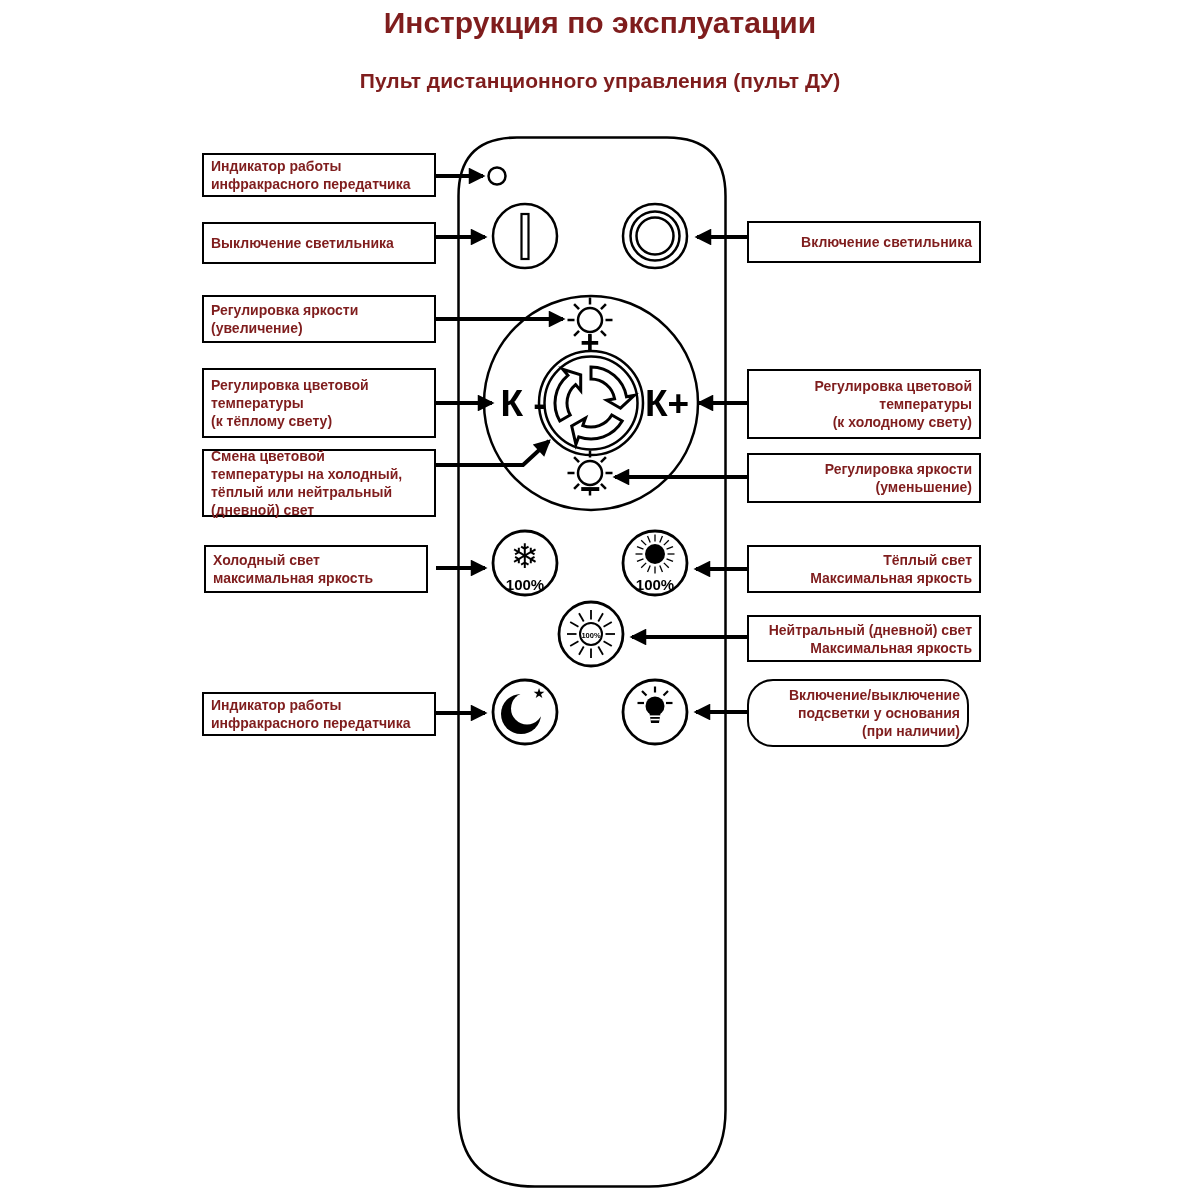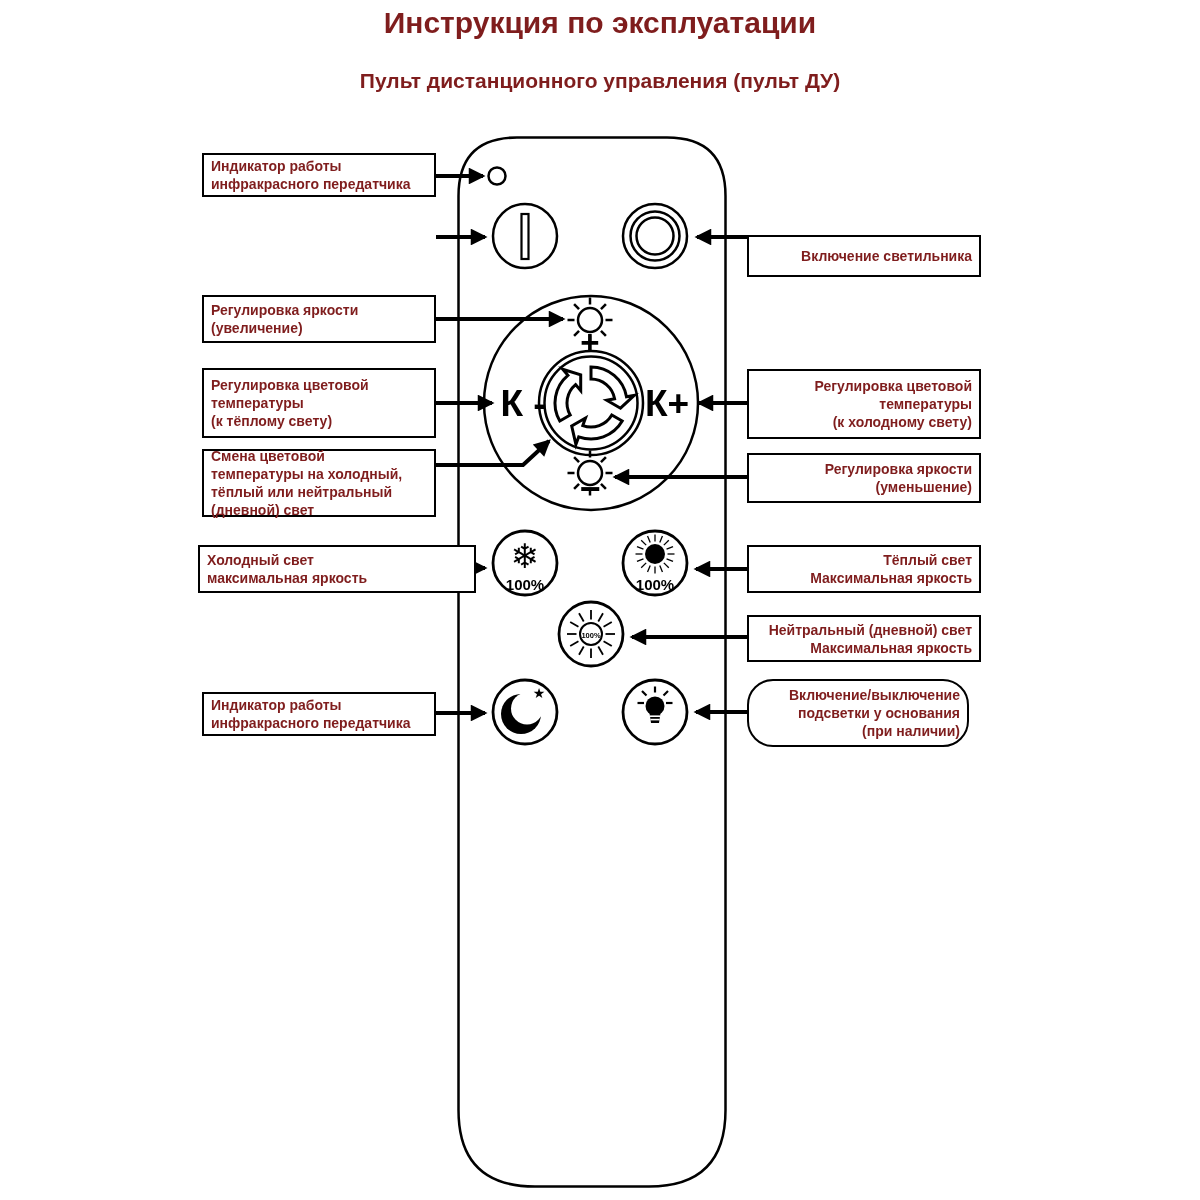--- a/index.html
+++ b/index.html
@@ -182,35 +182,36 @@
       <line class="arr" x1="747" y1="403" x2="699" y2="403"></line>
       <line class="arr" x1="747" y1="477" x2="615" y2="477"></line>
       <line class="arr" x1="747" y1="569" x2="696" y2="569"></line>
       <line class="arr" x1="747" y1="637" x2="632" y2="637"></line>
       <line class="arr" x1="747" y1="712" x2="696" y2="712"></line>
     </g>
   </svg>
 
   <div class="lbl left" style="left:202px;top:153px;width:234px;height:44px;">Индикатор работы
 инфракрасного передатчика</div>
+  <div class="lbl left" style="left:202px;top:222px;width:234px;height:30px;">Выключение светильника</div>
   <div class="lbl left" style="left:202px;top:295px;width:234px;height:48px;">Регулировка яркости
 (увеличение)</div>
   <div class="lbl left" style="left:202px;top:368px;width:234px;height:70px;">Регулировка цветовой
 температуры
 (к тёплому свету)</div>
   <div class="lbl left" style="left:202px;top:449px;width:234px;height:68px;">Смена цветовой
 температуры на холодный,
 тёплый или нейтральный
 (дневной) свет</div>
-  <div class="lbl left" style="left:198px;top:545px;width:278px;height:48px;">Холодный свет
+  <div class="lbl left" style="left:204px;top:545px;width:224px;height:48px;">Холодный свет
 максимальная яркость</div>
   <div class="lbl left" style="left:202px;top:692px;width:234px;height:44px;">Индикатор работы
 инфракрасного передатчика</div>
 
-  <div class="lbl right" style="left:747px;top:235px;width:234px;height:32px;">Включение светильника</div>
+  <div class="lbl right" style="left:747px;top:221px;width:234px;height:32px;">Включение светильника</div>
   <div class="lbl right" style="left:747px;top:369px;width:234px;height:70px;">Регулировка цветовой
 температуры
 (к холодному свету)</div>
   <div class="lbl right" style="left:747px;top:453px;width:234px;height:50px;">Регулировка яркости
 (уменьшение)</div>
   <div class="lbl right" style="left:747px;top:545px;width:234px;height:48px;">Тёплый свет
 Максимальная яркость</div>
   <div class="lbl right" style="left:747px;top:615px;width:234px;height:47px;">Нейтральный (дневной) свет
 Максимальная яркость</div>
   <div class="lbl right" style="left:747px;top:679px;width:222px;height:68px;border-radius:26px;">Включение/выключение

